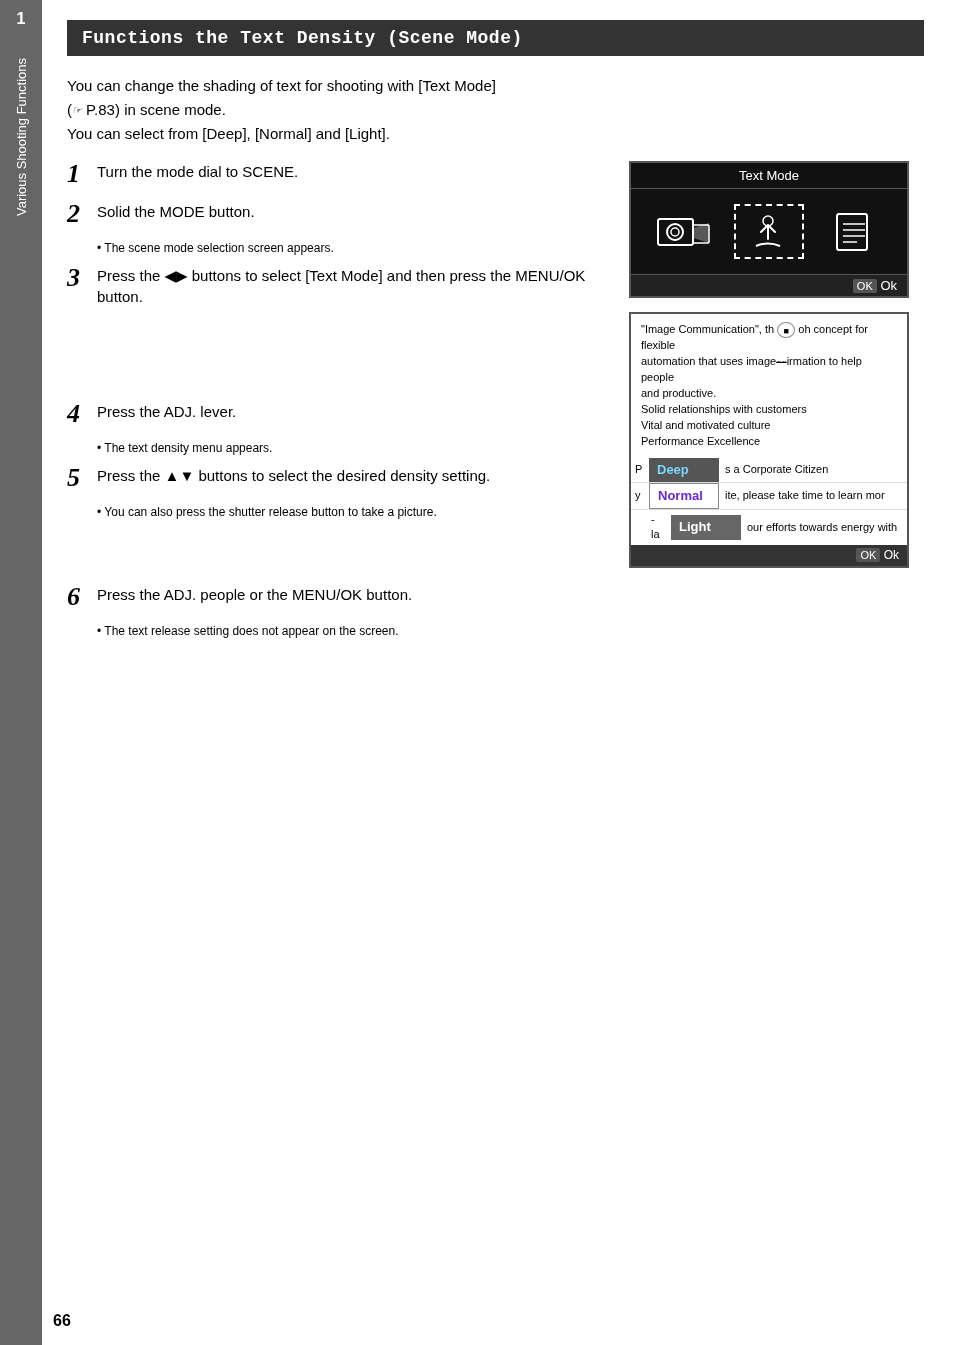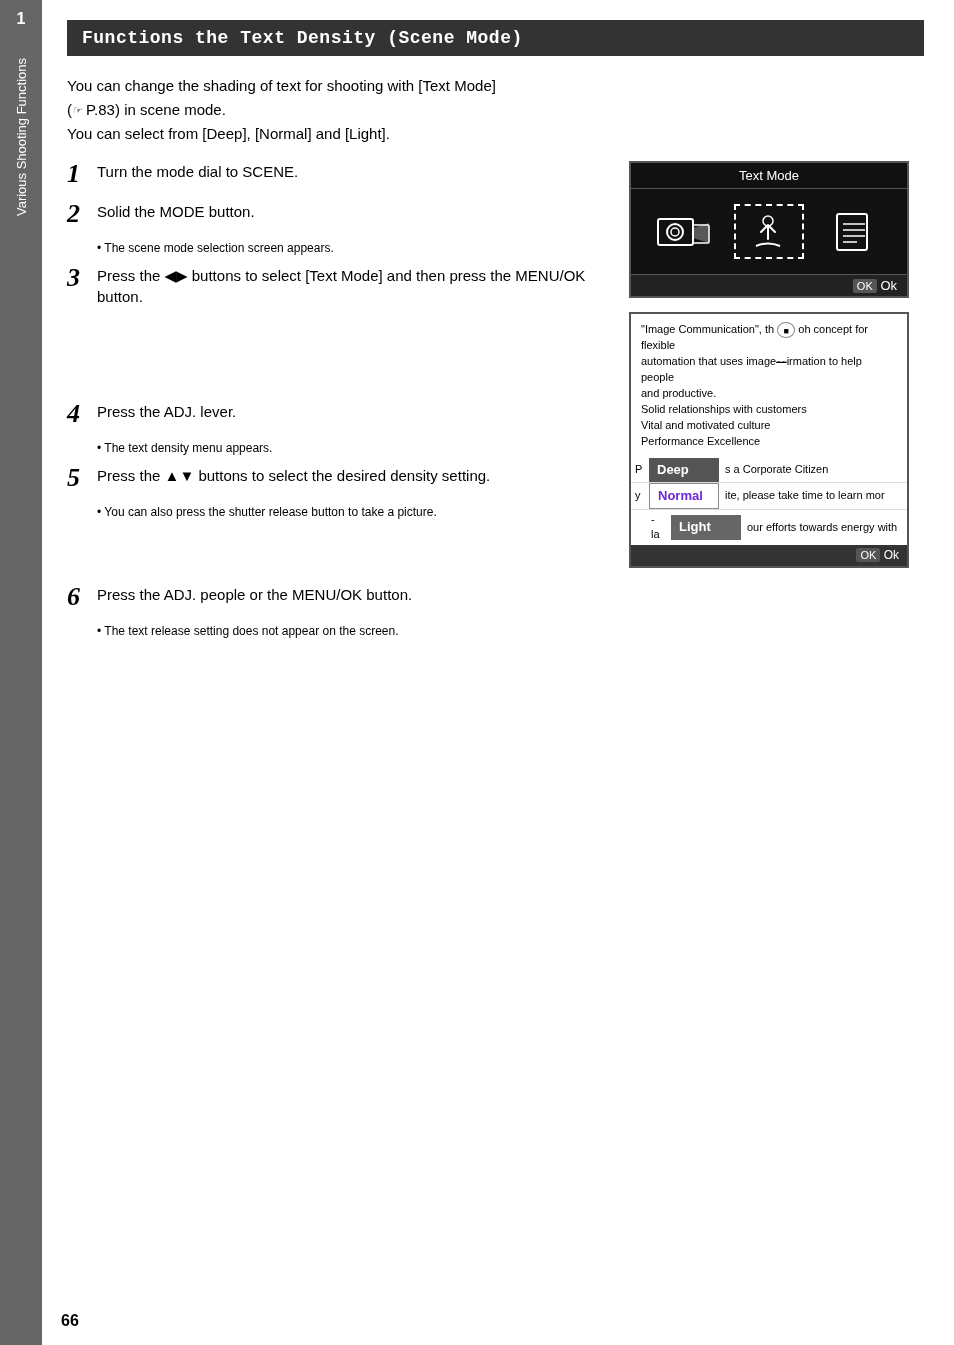--- a/index.html
+++ b/index.html
@@ -209,21 +209,21 @@
     .density-label {
       width: 70px;
       padding: 3px 8px;
       font-size: 13px;
       font-weight: bold;
       color: #000;
     }
 
     .density-label.deep {
       background: #555;
-      color: #ffffff;
+      color: #7dd3fc;
     }
 
     .density-label.normal {
       background: #fff;
       color: #6d28d9;
     }
 
     .density-label.light {
       background: #666;
       color: #fff;
@@ -243,21 +243,21 @@
       color: #fff;
       text-align: right;
       font-size: 12px;
       padding: 2px 8px;
     }
 
     
     .page-number {
       position: absolute;
       bottom: 15px;
-      left: 19px;
+      left: 11px;
       font-size: 16px;
       font-weight: bold;
     }
 
     .special-char {
       font-family: 'Times New Roman', serif;
       font-style: italic;
       font-size: 11px;
       vertical-align: middle;
     }

